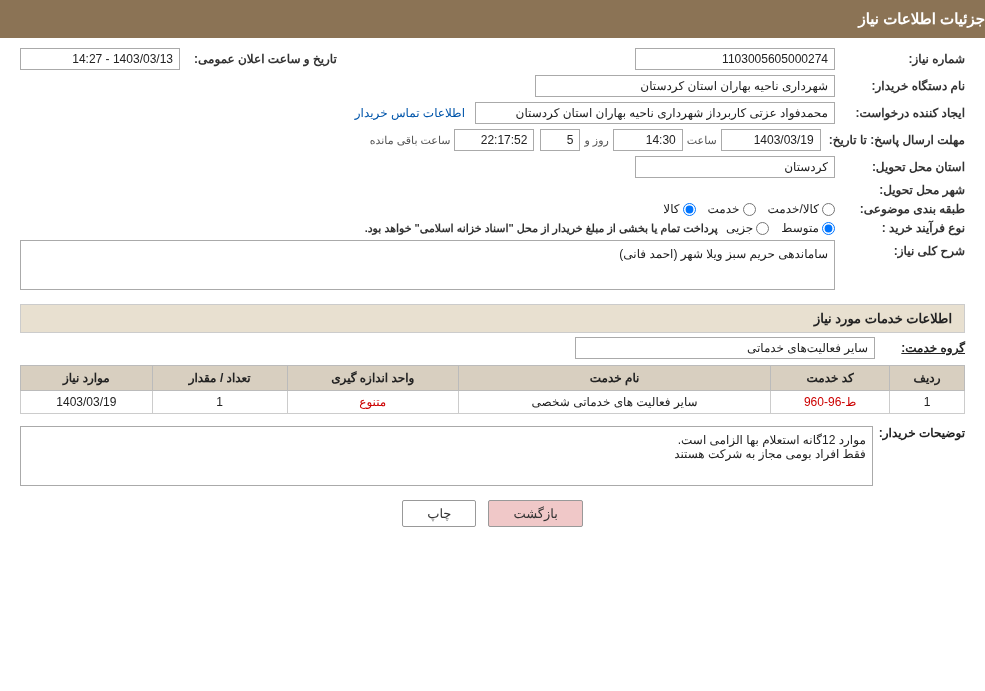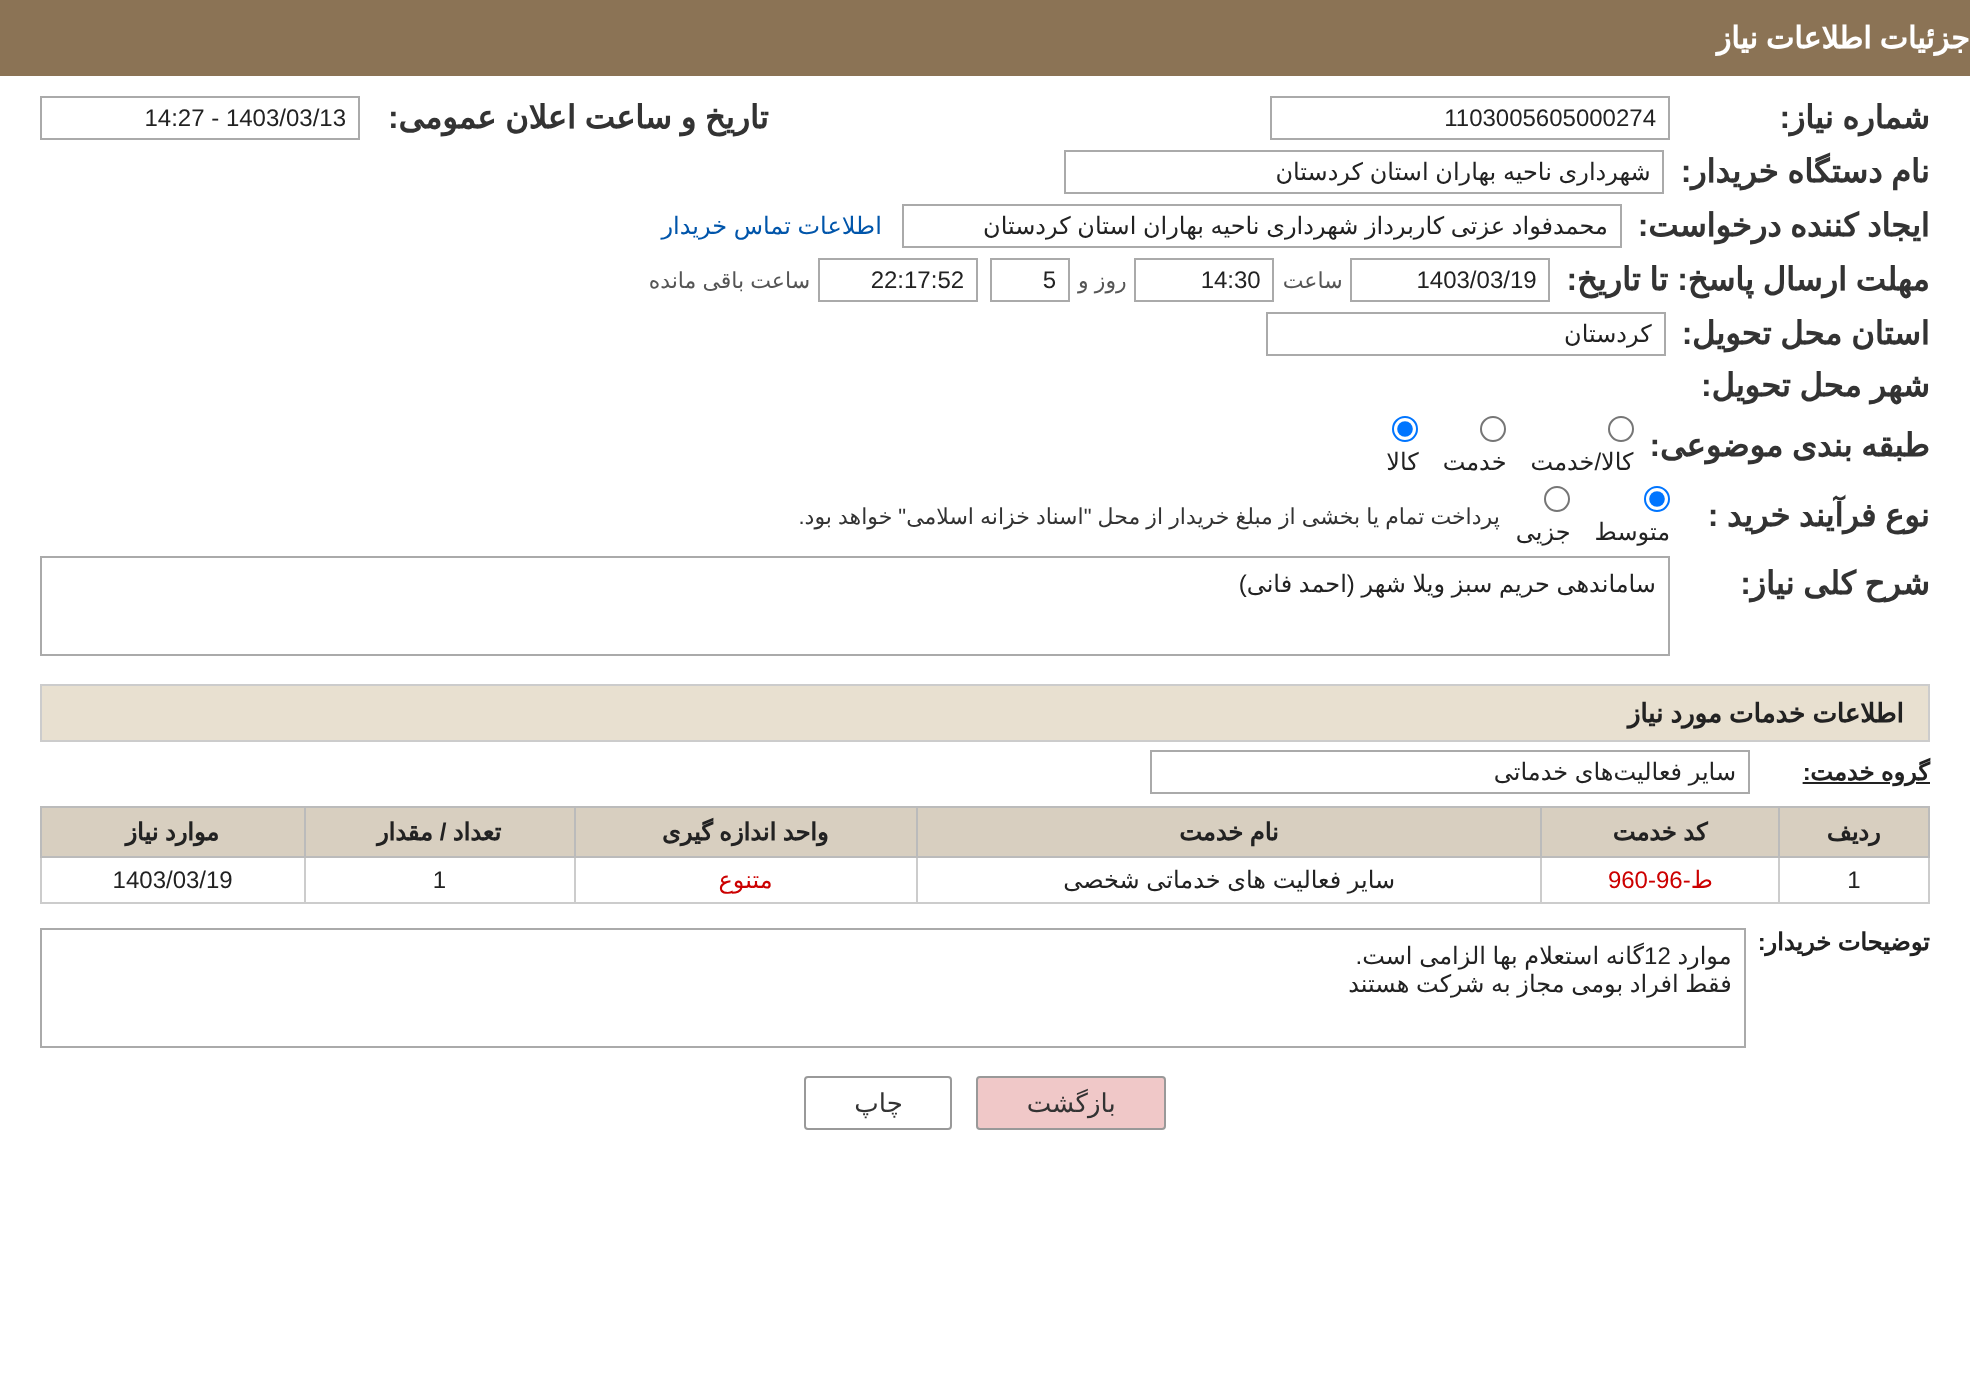--- a/index.html
+++ b/index.html
@@ -31,21 +31,21 @@
       align-items: center;
       margin-bottom: 5px;
       flex-wrap: wrap;
     }
     .label {
       color: #333;
       font-weight: bold;
       min-width: 130px;
       text-align: right;
       padding-left: 8px;
-      font-size: 16px;
+      font-size: 12px;
     }
     .value-box {
       border: 1px solid #aaa;
       background: #fff;
       padding: 2px 6px;
       min-height: 22px;
       min-width: 160px;
       font-size: 12px;
       display: inline-flex;
       align-items: center;
@@ -64,24 +64,23 @@
       color: #555;
       padding: 0 4px;
     }
     .radio-group {
       display: flex;
       align-items: center;
       gap: 12px;
     }
     .radio-item {
       display: flex;
-      align-items: flex-start;
+      align-items: flex-end;
       gap: 3px;
       font-size: 12px;
-      flex-direction: column;
     }
     .section-title {
       background: #e8e0d0;
       border: 1px solid #ccc;
       padding: 6px 12px;
       font-weight: bold;
       font-size: 13px;
       margin: 8px 0 4px 0;
       text-align: right;
     }
@@ -163,20 +162,21 @@
       color: #333;
     }
     .btn-back {
       background: #f0c8c8;
       color: #333;
     }
     .purchase-type-note {
       font-size: 11px;
       color: #333;
       margin-right: 8px;
+      font-weight: bold;
     }
     .notes-row {
       display: flex;
       align-items: flex-start;
     }
   </style>
 </head>
 <body>
 
 <div class="page-wrapper">

